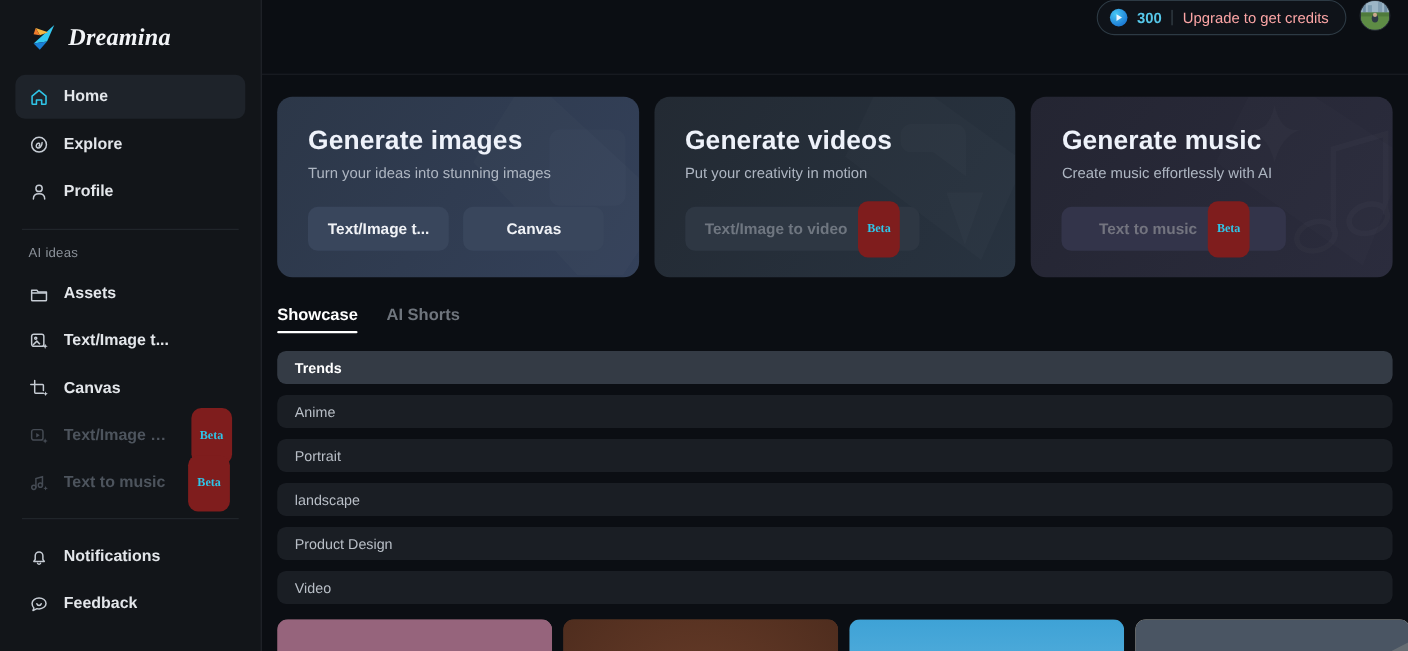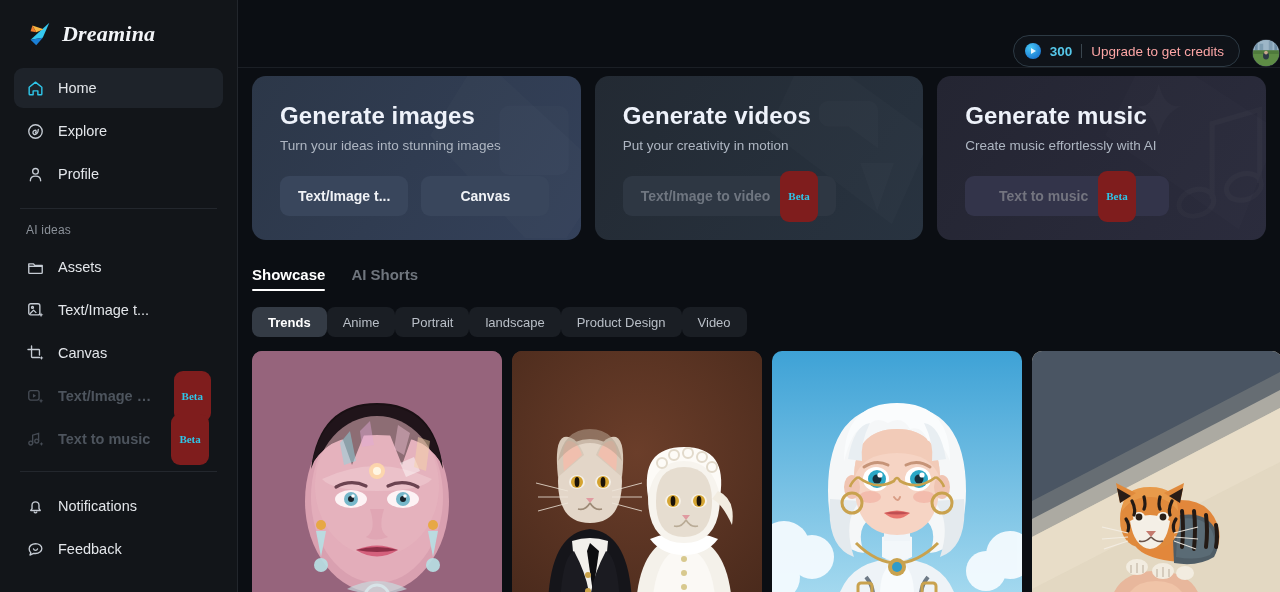--- a/index.html
+++ b/index.html
@@ -28,21 +28,21 @@
   .logo-mark { width: 30px; height: 30px; display:block; }
   .logo-text {
     font-family: "Liberation Serif", serif;
     font-style: italic; font-weight: bold;
     font-size: 22px; letter-spacing: .2px;
     color: #f2f4f7;
   }
   .nav-item {
     display: flex; align-items: center; gap: 13px;
     height: 40px; padding: 0 12px; border-radius: 9px;
-    color: #e3e6ea; font-size: 14.5px; font-weight: 400;
+    color: #e3e6ea; font-size: 14.5px; font-weight: 700;
     margin-bottom: 3px; cursor: pointer;
     white-space: nowrap;
   }
   .nav-item.active { background: #1e232a; }
   .nav-item.dim { color: #4d545d; font-weight: 600; }
   .nav-ico { width: 19px; height: 19px; flex: 0 0 19px; display:block; }
   .nav-label { overflow: hidden; text-overflow: ellipsis; }
   .divider { height: 1px; background: #23272d; margin: 14px 6px 0 6px; }
   .section-label {
     font-size: 12px; color: #8b9199; font-weight: 400;
@@ -53,22 +53,22 @@
     font-weight: bold;
     font-size: 11px; color: #2fc5e8;
     background: #7f1d1d; border-radius: 9px;
     padding: 19px 8px; margin-left: 8px; line-height: 13px;
   }
   .sidebar-bottom { position: absolute; left: 14px; right: 14px; bottom: 20px; }
 
   
   .main { flex: 1; position: relative; height: 592px; overflow: hidden; }
   .topbar {
-    height: 68px; display: flex; align-items: flex-end; justify-content: flex-end;
-    gap: 12px;
+    height: 68px; display: flex; align-items: flex-start; justify-content: flex-end;
+    padding-right: 16px; gap: 12px;
     border-bottom: 1px solid #1b1f25;
   }
   .credit-pill {
     display: flex; align-items: center; gap: 9px;
     border: 1px solid #2d3a44; border-radius: 18px;
     height: 32px; padding: 0 15px 0 11px; cursor: pointer;
     background: #0f1319;
   }
   .coin {
     width: 16px; height: 16px; border-radius: 50%;
@@ -85,21 +85,21 @@
   .credit-num { font-size: 13.5px; color: #56c8ea; font-weight: 600; }
   .pill-sep { width:1px; height:14px; background:#3a464f; }
   .upgrade-link { font-size: 13.5px; color: #fca5a5; cursor: pointer; }
   .avatar {
     width: 28px; height: 28px; border-radius: 50%;
     overflow: hidden; cursor: pointer; flex: 0 0 28px;
     border: 1px solid #2a3038;
   }
 
   
-  .hero-row { display: flex; gap: 14px; padding: 0 14px; margin-top: 8px; }
+  .hero-row { display: flex; gap: 14px; padding: 0 14px; margin-top: 20px; }
   .hero-card {
     flex: 1; height: 164px; border-radius: 14px;
     padding: 26px 28px 0 28px; position: relative; overflow: hidden;
     cursor: pointer;
   }
   .hero-card.images  { background: linear-gradient(120deg, #2a3purple 0%, #2b3647 0%, #303d51 100%); }
   .hero-card.images  { background: linear-gradient(125deg, #29334300 0%, #2c3748 0%, #34415a 100%); }
   .hero-card.videos  { background: linear-gradient(125deg, #232a33 0%, #283340 100%); }
   .hero-card.music   { background: linear-gradient(125deg, #242532 0%, #2b2c3d 100%); }
   .hero-title {
@@ -130,21 +130,21 @@
     font-size: 15px; color: #6f757d; font-weight: 600;
     padding-bottom: 8px; cursor: pointer; position: relative;
   }
   .tab.active { color: #ffffff; font-weight: bold; }
   .tab.active::after {
     content:""; position: absolute; left: 0; right: 0; bottom: 0;
     height: 2.5px; background: #ffffff; border-radius: 2px;
   }
 
   
-  .chips { display: flex; padding: 0 14px; margin-top: 16px; }
+  .chips { display: flex; gap: 10px; padding: 0 14px; margin-top: 16px; flex-direction: column; }
   .chip {
     height: 30px; padding: 0 16px; border-radius: 8px;
     display: flex; align-items: center; font-size: 13px;
     background: #1a1e24; color: #b9bfc7; cursor: pointer; white-space: nowrap;
   }
   .chip.active { background: #343b45; color: #ffffff; font-weight: bold; }
 
   
   .gallery { display: flex; gap: 10px; padding: 0 0 0 14px; margin-top: 14px; }
   .card-img {

